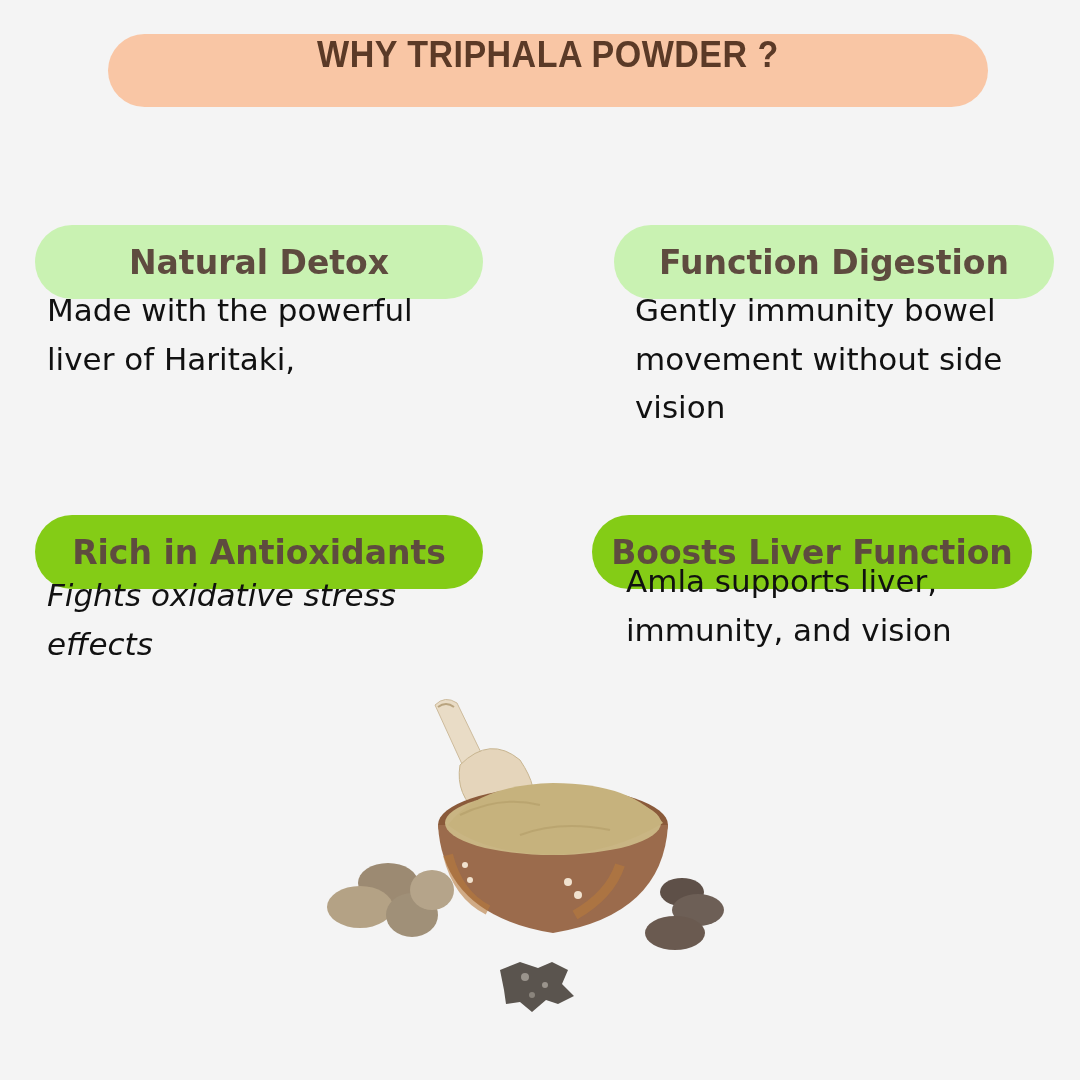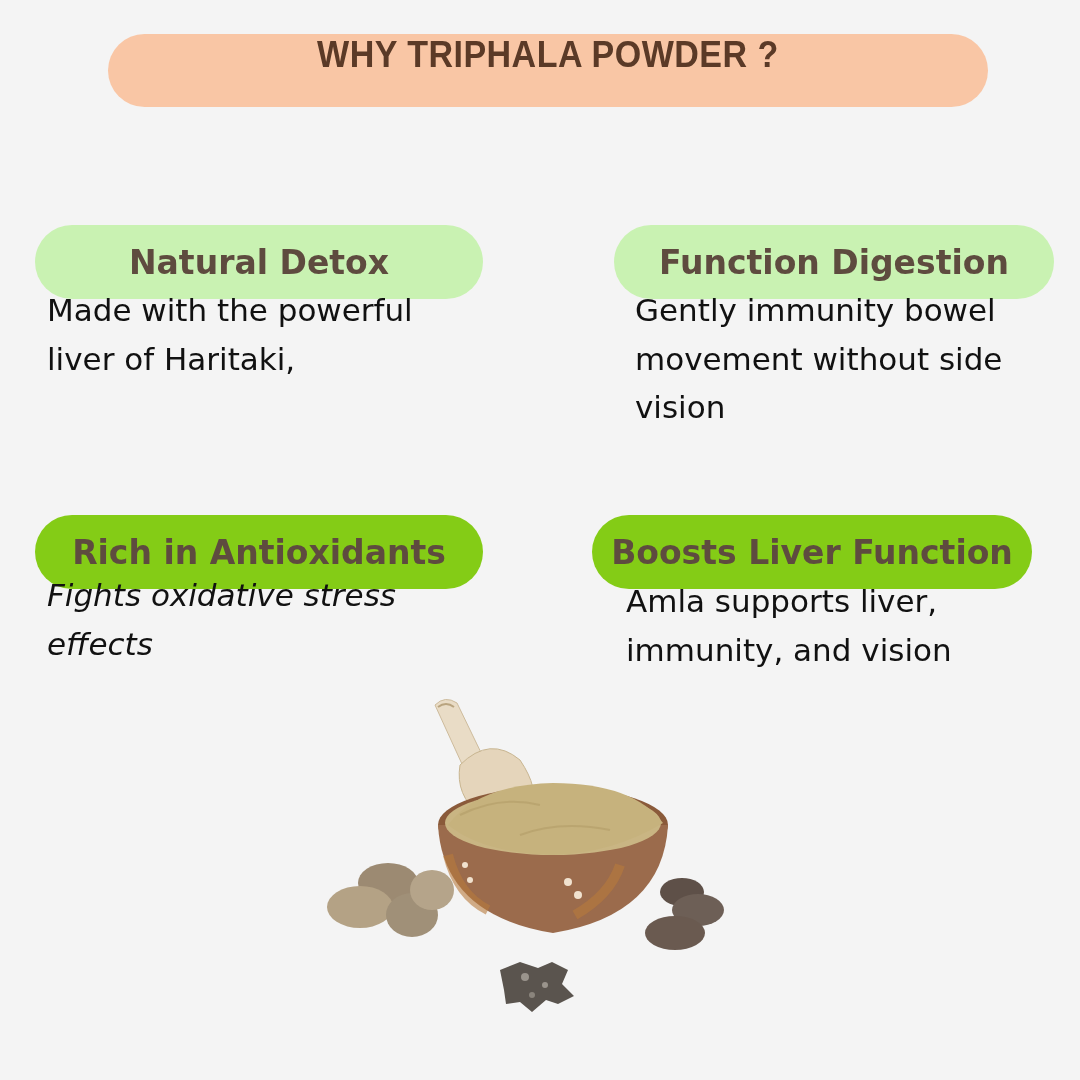--- a/index.html
+++ b/index.html
@@ -65,21 +65,21 @@
   <span>Rich in Antioxidants</span>
 </div>
 <div class="desc" style="left:47px; top:571px;font-style:italic;">
   <div>Fights oxidative stress</div>
   <div>effects</div>
 </div>
 
 <div class="pill peach" style="left:592px; top:486px; width:440px;">
   <span>Boosts Liver Function</span>
 </div>
-<div class="desc" style="left:626px; top:577px;">
+<div class="desc" style="left:626px; top:557px;">
   <div>Amla supports liver,</div>
   <div>immunity, and vision</div>
 </div>
 
 <svg class="illustration" viewBox="0 0 420 335">
 
   <g>
     <path d="M115,20 q10,-10 22,-2 l30,62 l-20,10 z" fill="#e9dcc6" stroke="#cdbb9c" stroke-width="1"></path>
     <path d="M118,22 q8,-6 16,0" stroke="#b9a47f" fill="none" stroke-width="2"></path>
     <path d="M140,80 q30,-30 60,-5 q20,30 10,45 l-50,10 q-25,-20 -20,-50 z" fill="#e5d5bb" stroke="#c8b590" stroke-width="1"></path>

